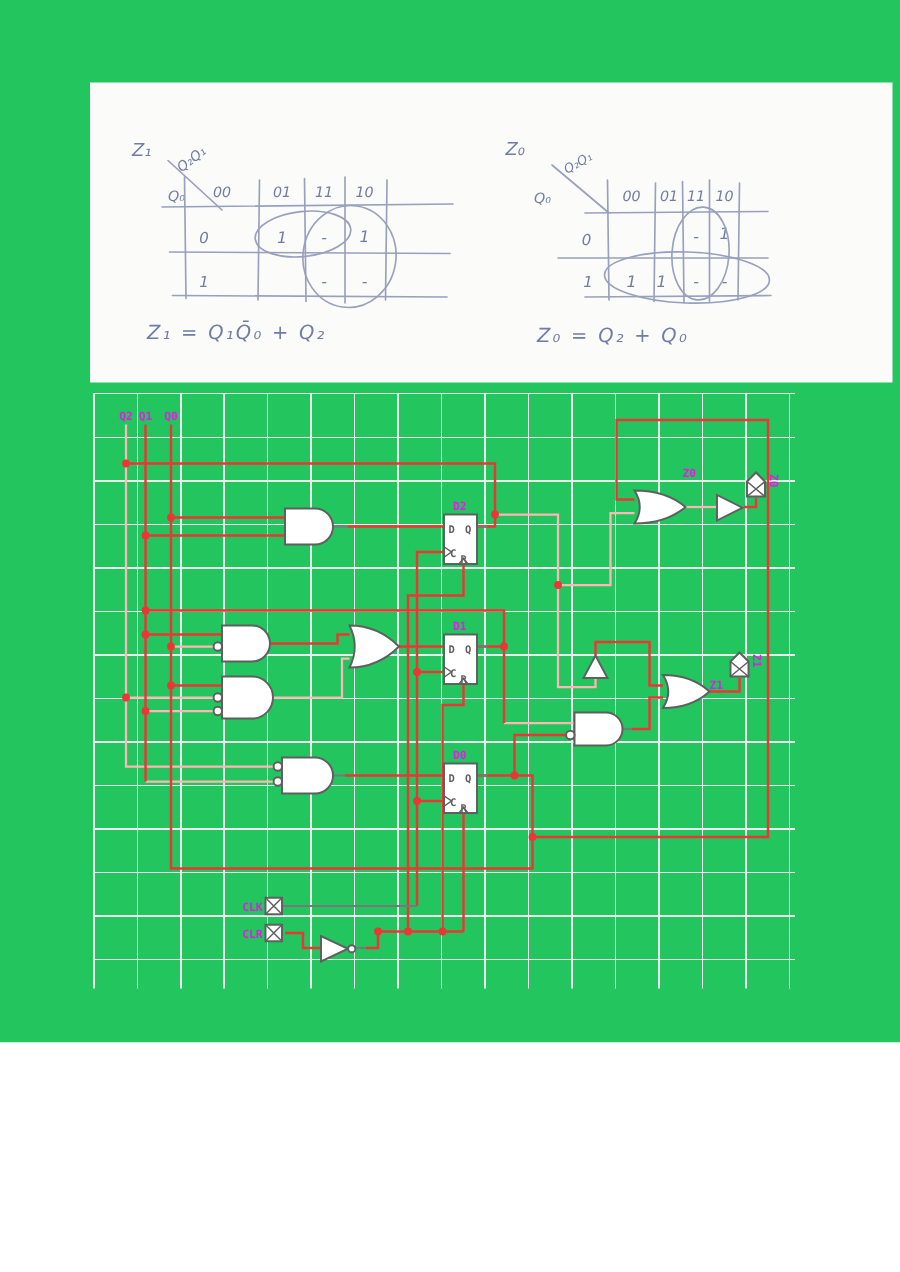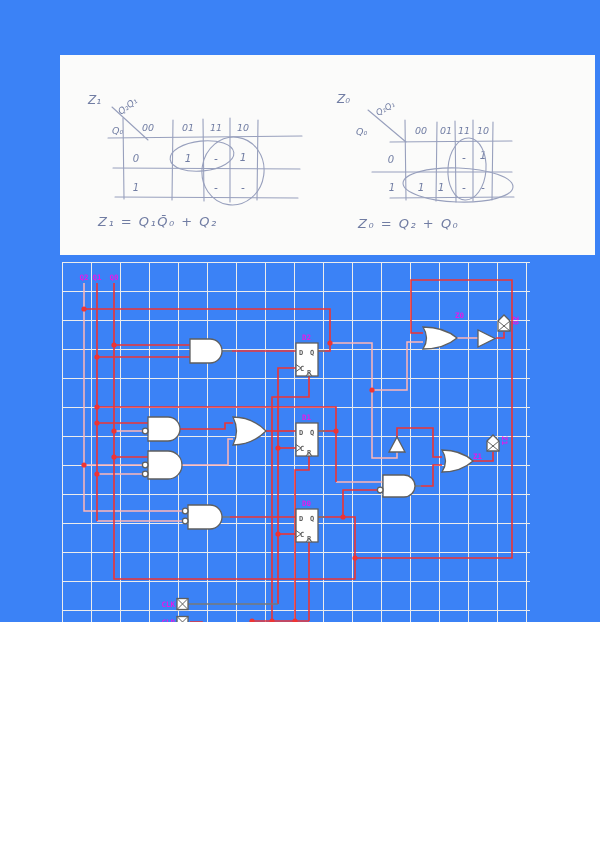--- a/index.html
+++ b/index.html
@@ -1,16 +1,16 @@
 <!DOCTYPE html>
 <html><head>
 <meta charset="utf-8">
 <style>
   html,body{margin:0;padding:0;background:#fff;}
-  .page{position:relative;width:600px;height:622px;background:#3b82f6;overflow:hidden;
+  .page{position:relative;width:600px;height:695px;background:#22c55e;overflow:hidden;
         font-family:"DejaVu Sans",sans-serif;}
   .scan-bg{position:absolute;left:60px;top:55px;width:535px;height:200px;background:#fbfbfa;}
   .grid{position:absolute;left:62px;top:262px;width:468px;height:397px;
         background-image:
           repeating-linear-gradient(to right,#ececec 0 1px,transparent 1px 29px),
           repeating-linear-gradient(to bottom,#ececec 0 1px,transparent 1px 29px);}
   svg{position:absolute;left:0;top:0;}
   .hand{fill:#717da3;font-family:"DejaVu Sans",sans-serif;font-style:italic;}
   .hand-line{stroke:#98a0bd;stroke-width:1.1;fill:none;stroke-linecap:round;}
   .wire-hi{stroke:#ee3434;stroke-width:1.6;fill:none;}

